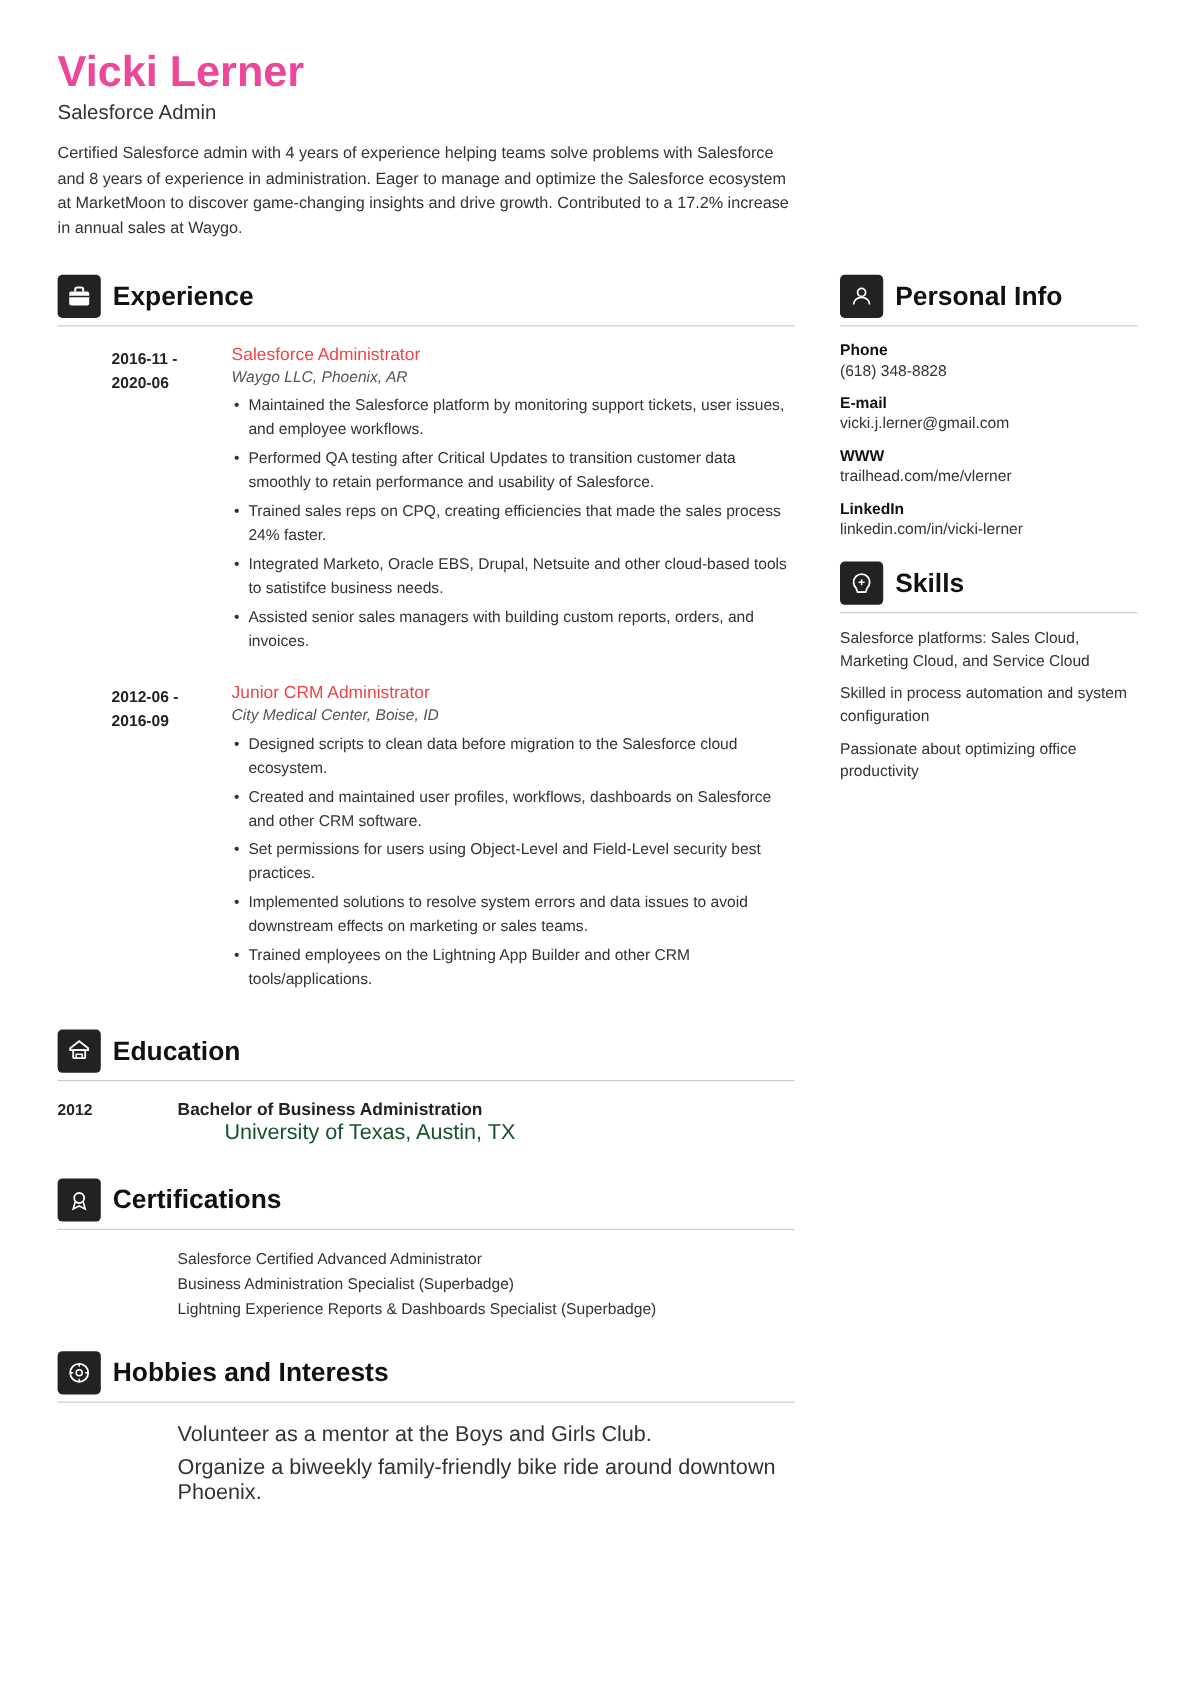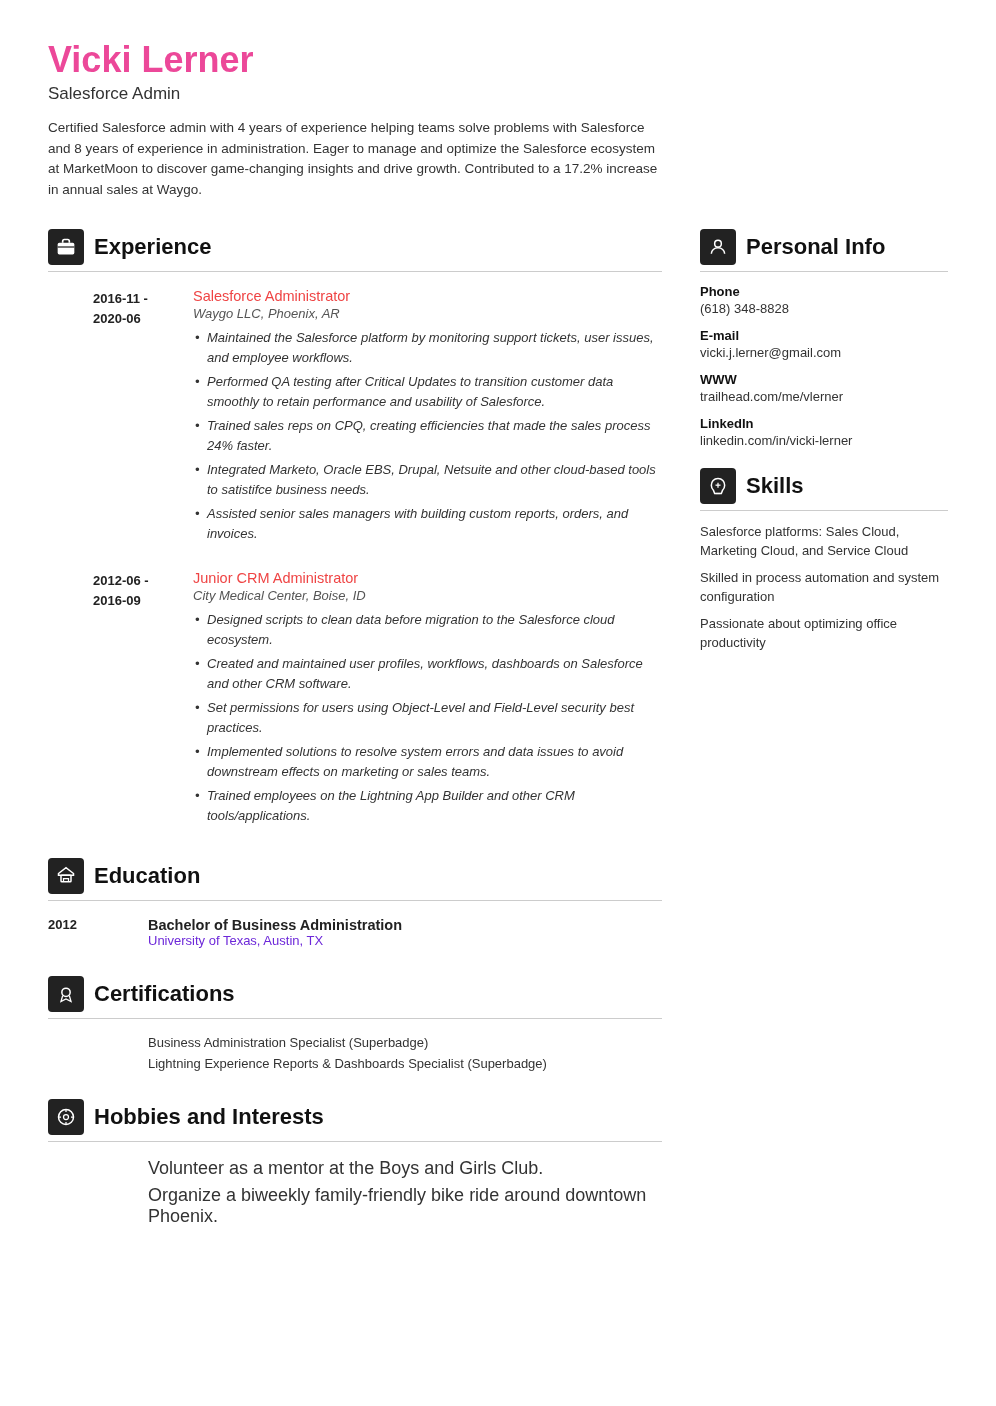--- a/index.html
+++ b/index.html
@@ -104,21 +104,20 @@
     }
     .exp-company {
       font-size: 13px;
       color: #555;
       font-style: italic;
       margin-bottom: 7px;
     }
     .exp-bullets {
       list-style: none;
       padding: 0;
-      font-style: italic;
     }
     .exp-bullets li {
       font-size: 13px;
       color: #333;
       line-height: 1.5;
       margin-bottom: 5px;
       padding-left: 14px;
       position: relative;
     }
     .exp-bullets li::before {
@@ -136,22 +135,23 @@
       min-width: 82px;
       font-size: 13px;
       font-weight: 600;
     }
     .edu-content {}
     .edu-degree {
       font-size: 14.5px;
       font-weight: 700;
     }
     .edu-school {
-      font-size: 13px;
-      color: #6d28d9;
+      font-size: 18px;
+      color: #14532d;
+      margin-left: 39px;
     }
     .cert-list {
       list-style: none;
       padding: 0;
       margin-left: 100px;
     }
     .cert-list li {
       font-size: 13px;
       color: #333;
       margin-bottom: 6px;
@@ -294,20 +294,21 @@
         <div class="section-icon">
           <svg viewBox="0 0 24 24">
             <circle cx="12" cy="10" r="5" fill="none" stroke="#fff" stroke-width="1.8"></circle>
             <path d="M8 14l-2 7 6-3 6 3-2-7" fill="none" stroke="#fff" stroke-width="1.6"></path>
           </svg>
         </div>
         <span class="section-title">Certifications</span>
       </div>
       <hr class="section-divider">
       <ul class="cert-list">
+        <li>Salesforce Certified Advanced Administrator</li>
         <li>Business Administration Specialist (Superbadge)</li>
         <li>Lightning Experience Reports &amp; Dashboards Specialist (Superbadge)</li>
       </ul>
     </div>
 
     <div class="section">
       <div class="section-header">
         <div class="section-icon">
           <svg viewBox="0 0 24 24">
             <circle cx="12" cy="12" r="9" fill="none" stroke="#fff" stroke-width="1.8"></circle>

